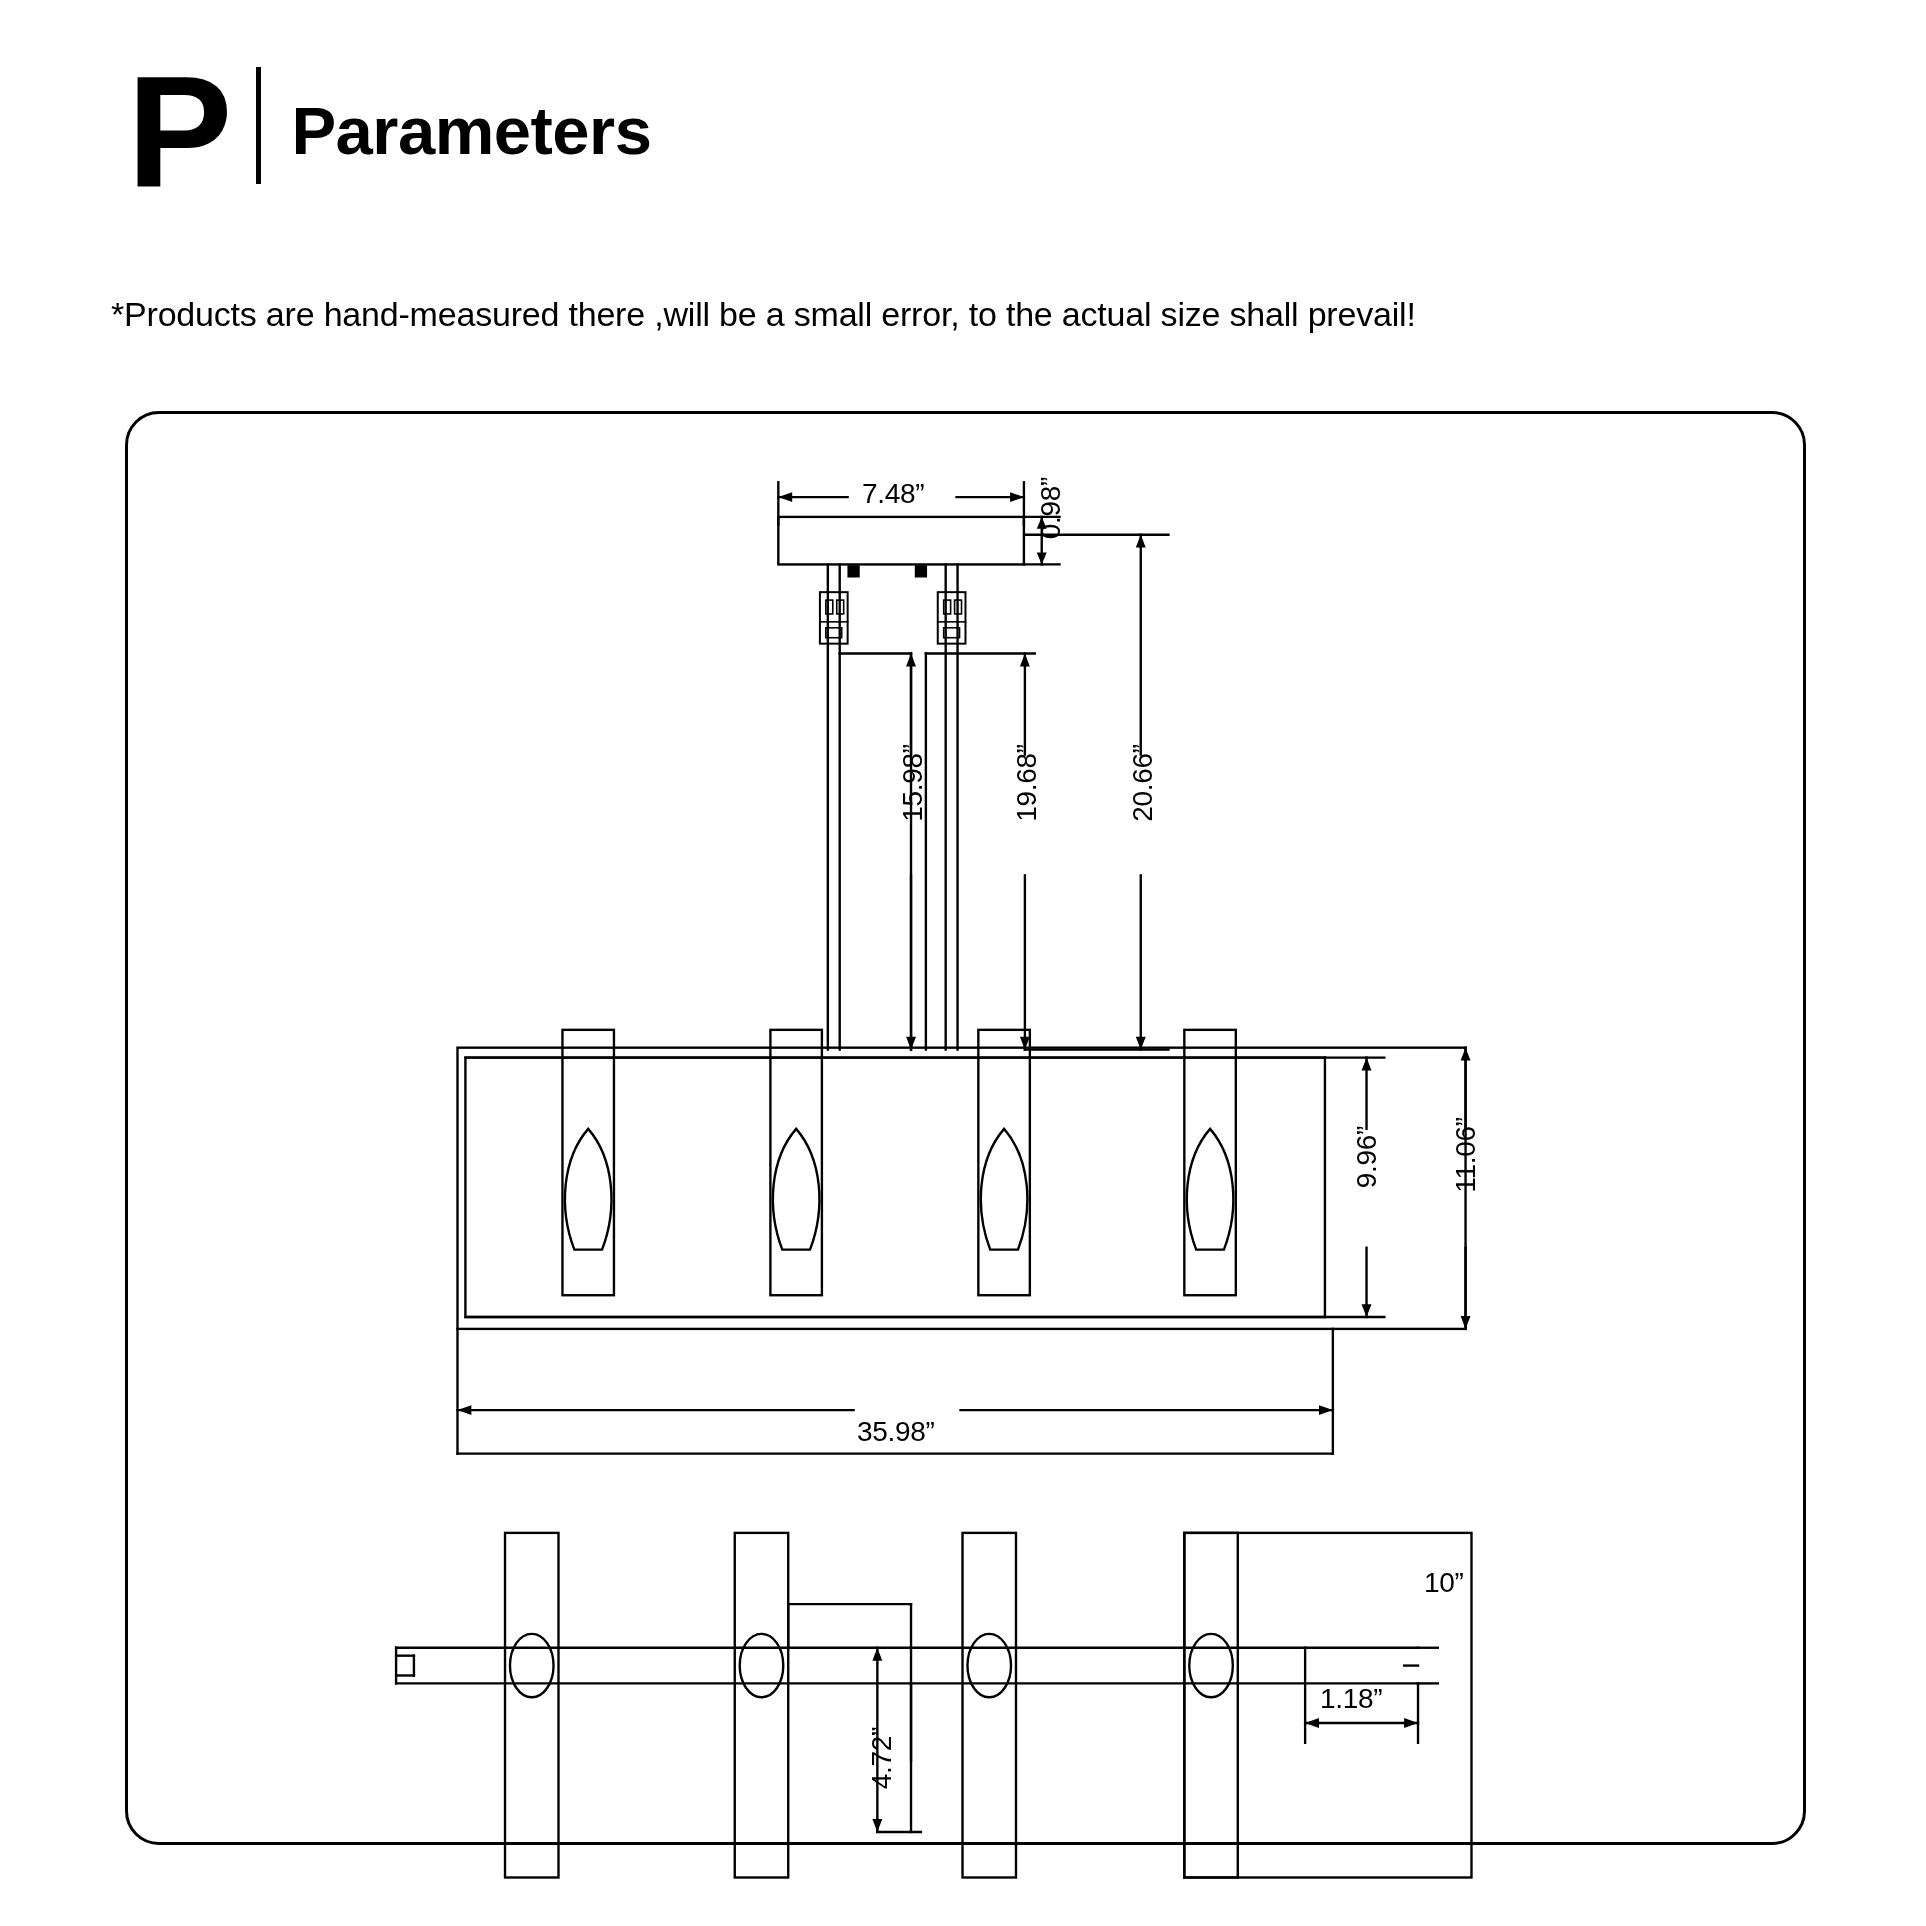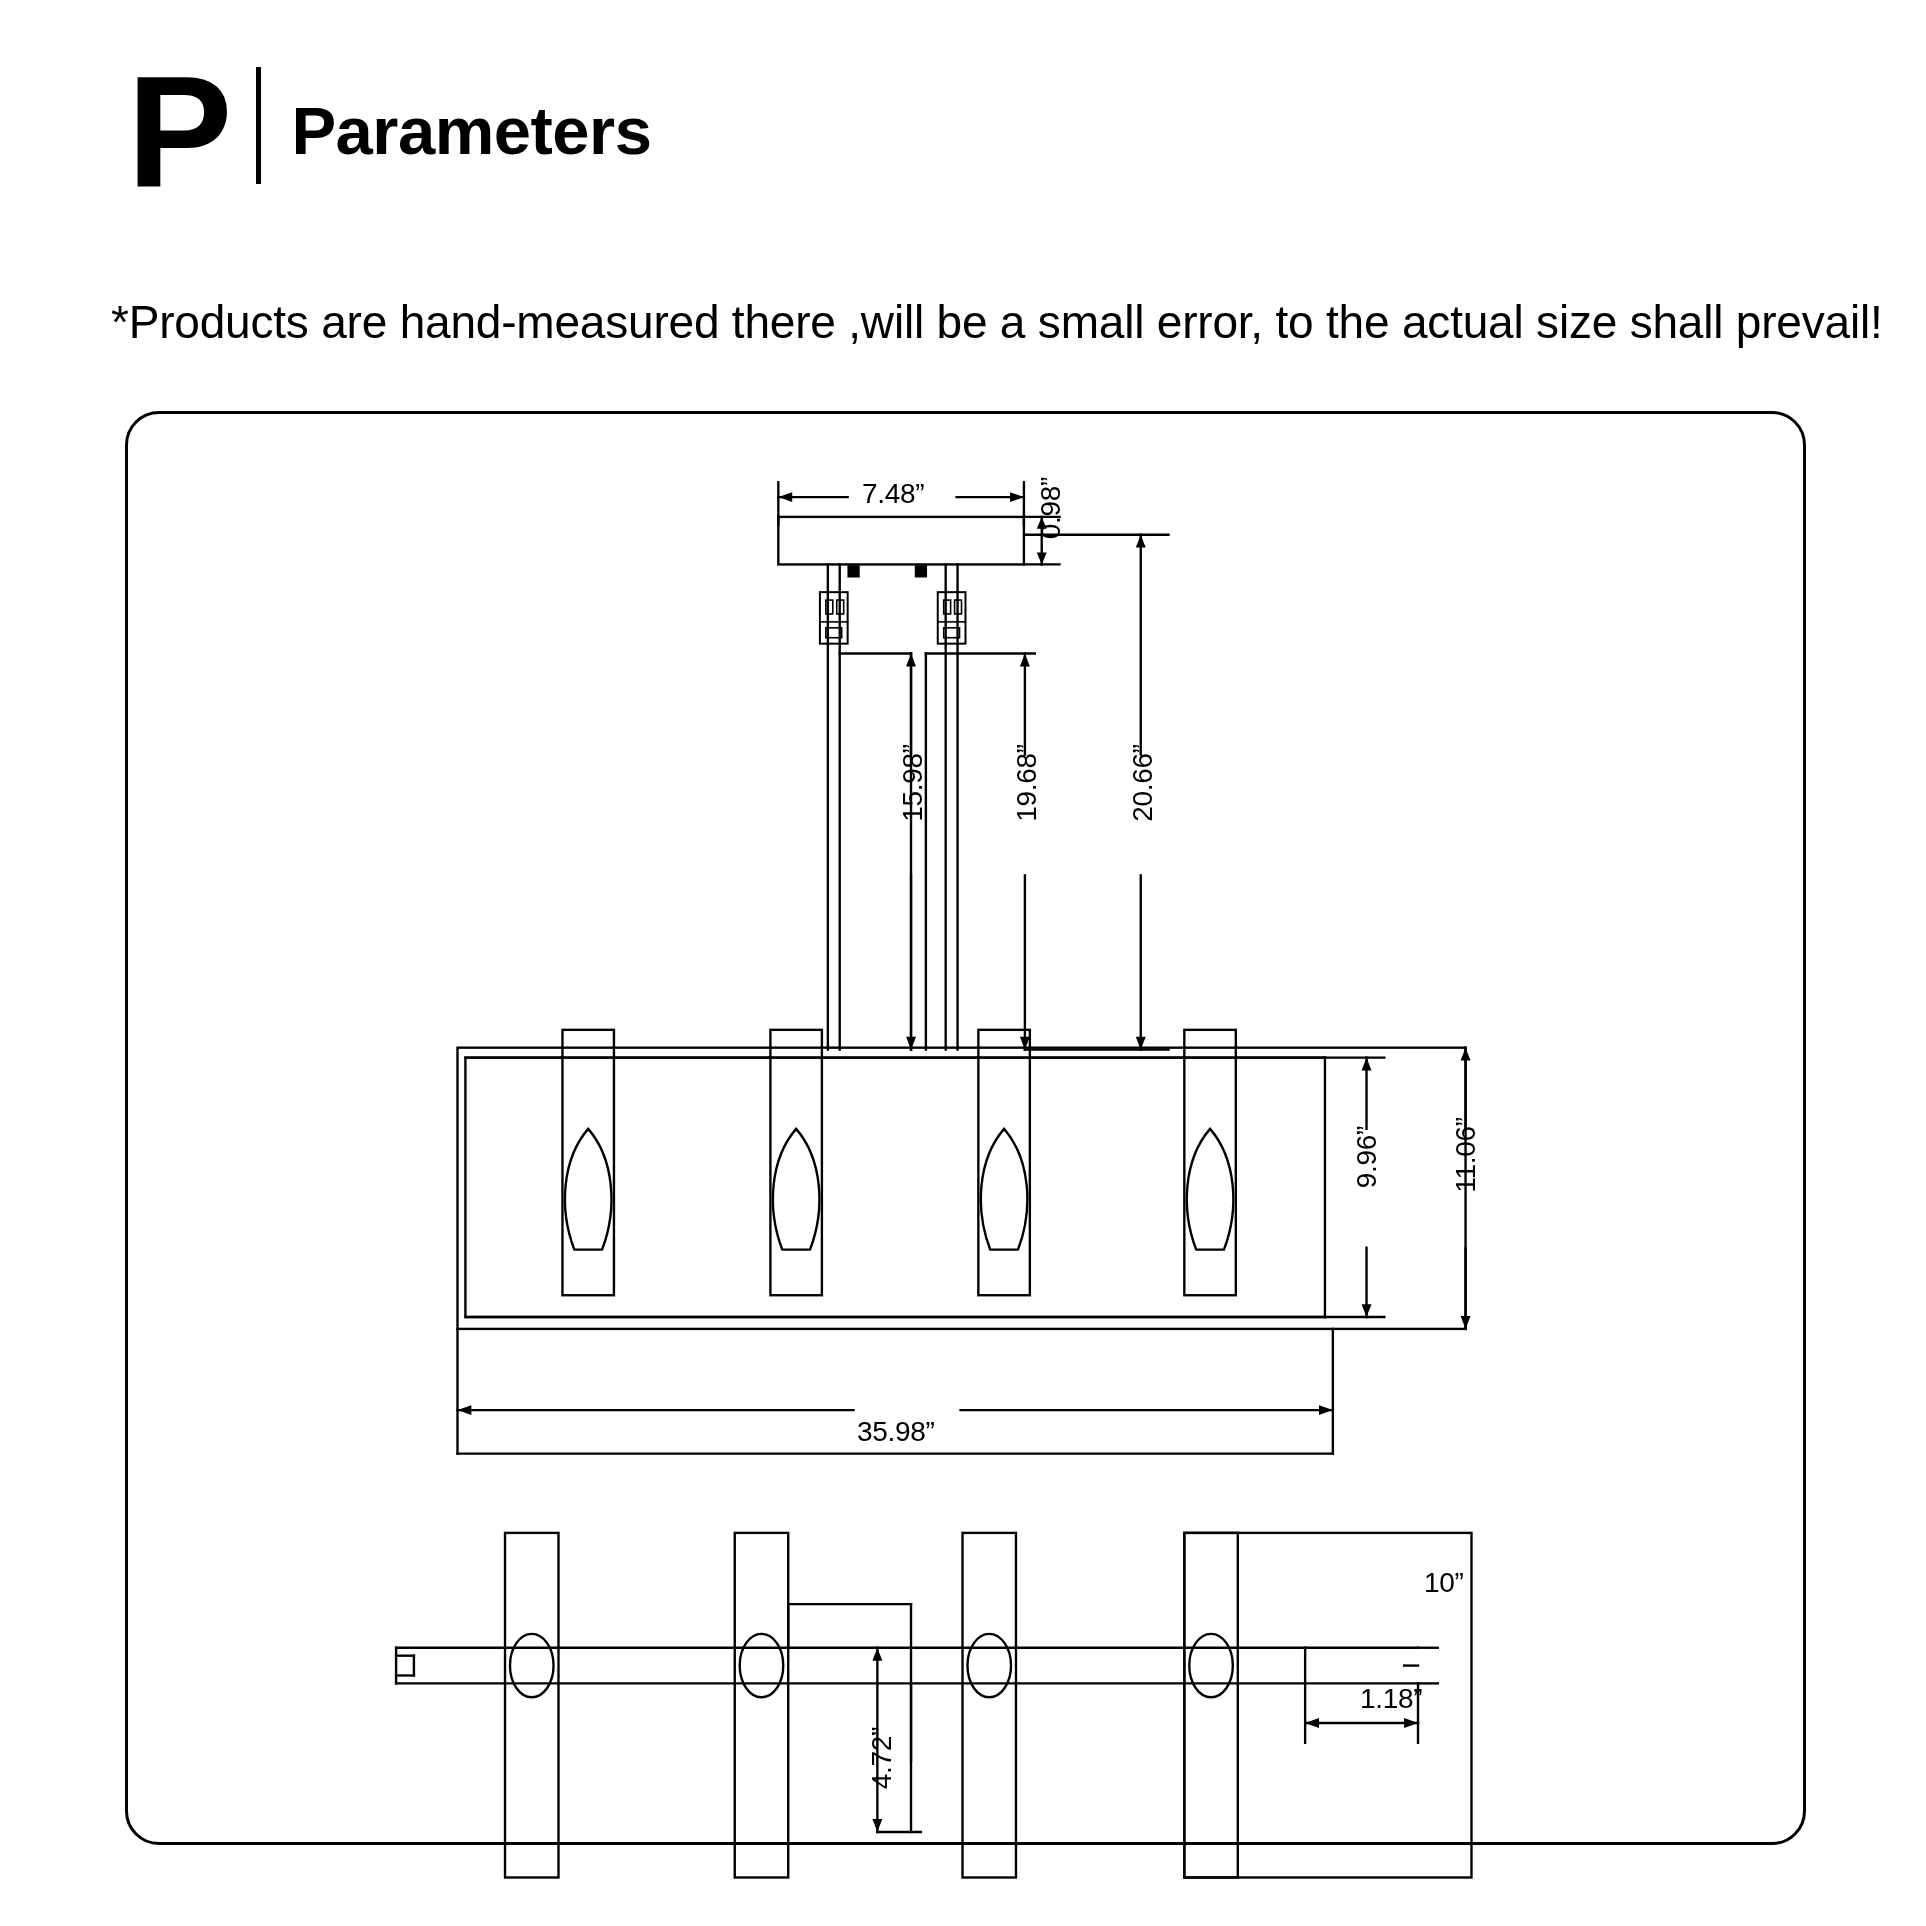--- a/index.html
+++ b/index.html
@@ -44,21 +44,21 @@
     letter-spacing: -0.5px;
     display: flex;
     flex-direction: column;
     justify-content: center;
   }
 
   .note {
     position: absolute;
     left: 111px;
     top: 295px;
-    font-size: 46px;
+    font-size: 34px;
     letter-spacing: -0.2px;
     text-align: center;
   }
 
   
   .panel {
     position: absolute;
     left: 125px;
     top: 411px;
     width: 1681px;
@@ -252,15 +252,15 @@
 <div class="dim vert" style="left:863px; top:767px; width:99px; text-align:center;">15.98”</div>
 <div class="dim vert" style="left:977px; top:767px; width:99px; text-align:center;">19.68”</div>
 <div class="dim vert" style="left:1093px; top:767px; width:99px; text-align:center;">20.66”</div>
 
 <div class="dim vert" style="left:1319px; top:1141px; width:95px; text-align:center;">9.96”</div>
 <div class="dim vert" style="left:1416px; top:1139px; width:99px; text-align:center;">11.06”</div>
 
 <div class="dim" style="left:857px; top:1416px;">35.98”</div>
 
 <div class="dim" style="left:1424px; top:1567px;">10”</div>
-<div class="dim" style="left:1320px; top:1683px;margin-left:40px;">1.18”</div>
+<div class="dim" style="left:1320px; top:1683px;">1.18”</div>
 <div class="dim vert" style="left:832px; top:1742px; width:99px; text-align:center;">4.72”</div>
 
 
 </body></html>

